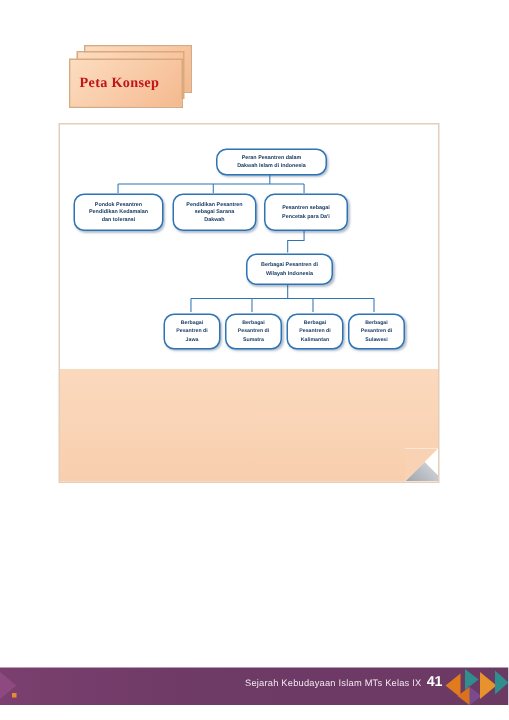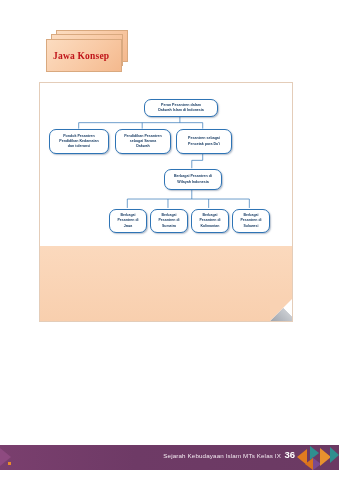--- a/index.html
+++ b/index.html
@@ -193,21 +193,21 @@
   #deco5 { right: 0px; top: 2px; border-left: 9px solid #2f8f8f; border-top-width:8px; border-bottom-width:8px; }
   #deco6 { right: 26px; top: 13px; border-right: 8px solid #d8721c; border-top-width:6px; border-bottom-width:6px; }
 </style>
 </head>
 <body>
 
 <div id="konsep-header">
   <div class="card-sheet s3"></div>
   <div class="card-sheet s2"></div>
   <div class="card-sheet s1">
-    <span id="konsep-title">Jawa Konsep</span>
+    <span id="konsep-title">Peta Konsep</span>
   </div>
 </div>
 
 <div id="content-panel">
 
   <div id="peach-block">
     <div id="page-curl">
       <div class="curl-gray"></div>
       <div class="curl-peach"></div>
     </div>
@@ -284,21 +284,21 @@
     </div>
 
   </div>
 </div>
 
 <div id="footer-bar">
   <div id="footer-left-triangle"></div>
   <div id="footer-left-dot"></div>
 
   <span id="footer-text">Sejarah Kebudayaan Islam MTs Kelas IX</span>
-  <span id="footer-page-number">36</span>
+  <span id="footer-page-number">41</span>
 
   <div class="arrow-deco right-ptr" id="deco1"></div>
   <div class="arrow-deco left-ptr" id="deco2"></div>
   <div class="arrow-deco left-ptr" id="deco3"></div>
   <div class="arrow-deco left-ptr" id="deco4"></div>
   <div class="arrow-deco left-ptr" id="deco5"></div>
   <div class="arrow-deco right-ptr" id="deco6"></div>
 </div>
 
 </body></html>

